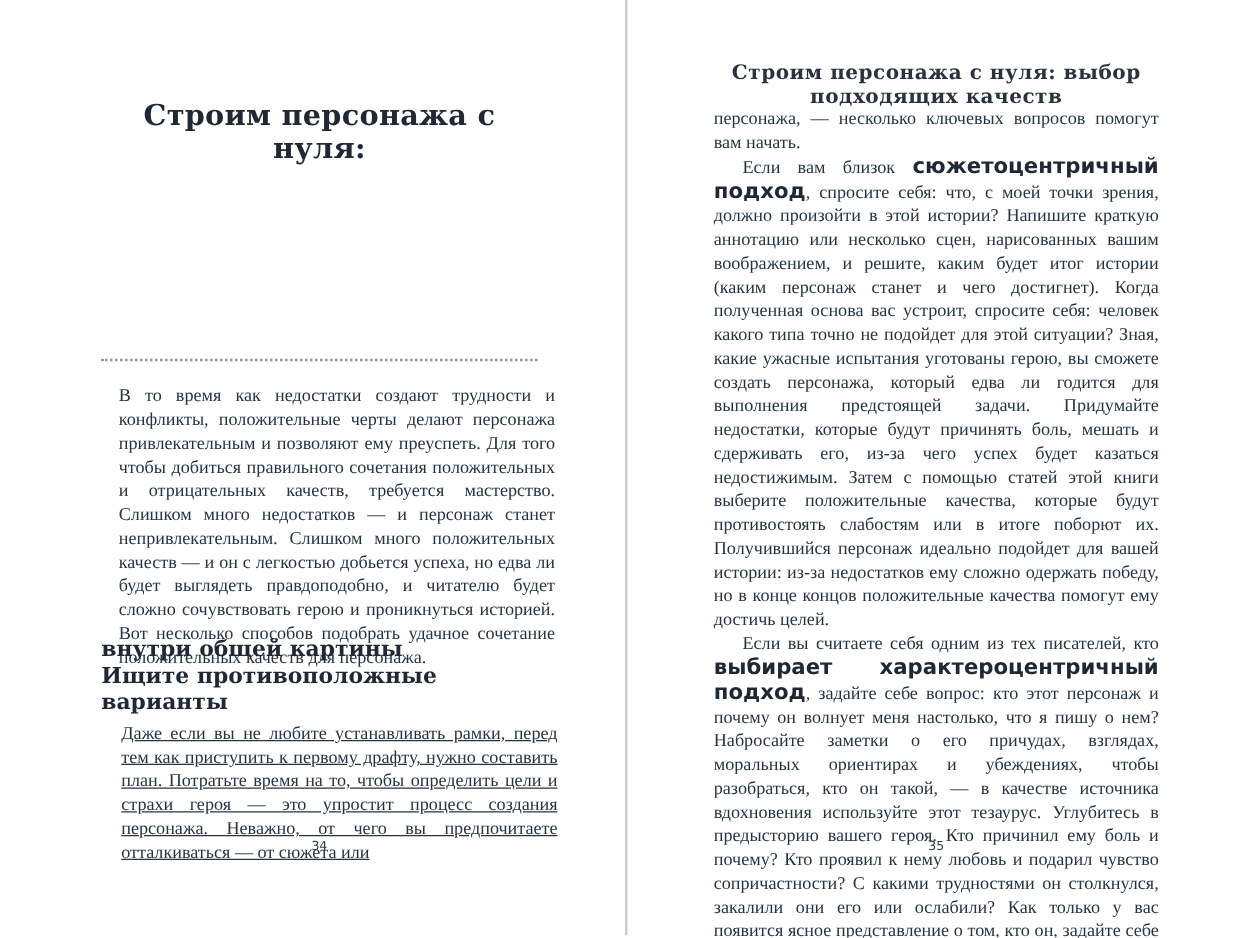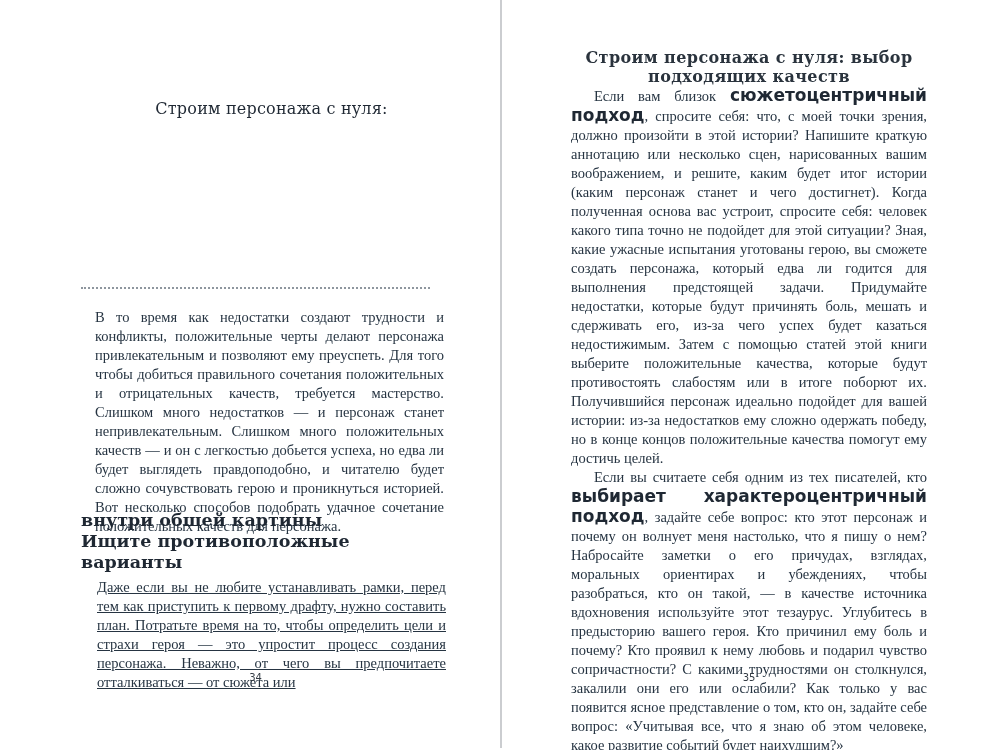--- a/index.html
+++ b/index.html
@@ -31,25 +31,25 @@
     height: 750px;
   }
   .page.left  { left: 81px;  width: 349px; }
   .page.right { left: 571px; width: 356px; }
 
   .chapter-title {
     position: absolute;
     top: 80px;
     left: 0;
     width: 100%;
-    margin: 16px;
+    margin: 0;
     text-align: center;
     font-family: "DejaVu Serif", serif;
-    font-weight: normal;
-    font-size: 16px;
+    font-weight: bold;
+    font-size: 23px;
     line-height: 26px;
     color: #1f2833;
     letter-spacing: 0.2px;
   }
   .chapter-title span { display: block; }
 
   .dotted-rule {
     position: absolute;
     top: 287px;
     left: 0;
@@ -146,20 +146,21 @@
 
     <p class="body p2">Даже если вы не любите устанавливать рамки, перед тем как приступить к первому драфту, нужно составить план. Потратьте время на то, чтобы определить цели и страхи героя — это упростит процесс создания персонажа. Неважно, от чего вы предпочитаете отталкиваться — от сюжета или</p>
 
     <div class="pagenum">34</div>
   </section>
 
   <section class="page right">
     <div class="running-header">Строим персонажа с нуля: выбор подходящих качеств</div>
 
     <div class="body-col">
+      <p class="body"><span>персонажа, — несколько ключевых вопросов помогут вам начать.</span></p>
       <p class="body indent"><span>Если вам близок </span><strong class="inline-bold">сюжетоцентричный подход</strong><span>, спросите себя: что, с моей точки зрения, должно произойти в этой истории? Напишите краткую аннотацию или несколько сцен, нарисованных вашим воображением, и решите, каким будет итог истории (каким персонаж станет и чего достигнет). Когда полученная основа вас устроит, спросите себя: человек какого типа точно не подойдет для этой ситуации? Зная, какие ужасные испытания уготованы герою, вы сможете создать персонажа, который едва ли годится для выполнения предстоящей задачи. Придумайте недостатки, которые будут причинять боль, мешать и сдерживать его, из-за чего успех будет казаться недостижимым. Затем с помощью статей этой книги выберите положительные качества, которые будут противостоять слабостям или в итоге поборют их. Получившийся персонаж идеально подойдет для вашей истории: из-за недостатков ему сложно одержать победу, но в конце концов положительные качества помогут ему достичь целей.</span></p>
       <p class="body indent"><span>Если вы считаете себя одним из тех писателей, кто </span><strong class="inline-bold">выбирает характероцентричный подход</strong><span>, задайте себе вопрос: кто этот персонаж и почему он волнует меня настолько, что я пишу о нем? Набросайте заметки о его причудах, взглядах, моральных ориентирах и убеждениях, чтобы разобраться, кто он такой, — в качестве источника вдохновения используйте этот тезаурус. Углубитесь в предысторию вашего героя. Кто причинил ему боль и почему? Кто проявил к нему любовь и подарил чувство сопричастности? С какими трудностями он столкнулся, закалили они его или ослабили? Как только у вас появится ясное представление о том, кто он, задайте себе вопрос: «Учитывая все, что я знаю об этом человеке, какое развитие событий будет наихудшим?»</span></p>
     </div>
 
     <div class="pagenum">35</div>
   </section>
 
 </div>
 
 </body></html>

